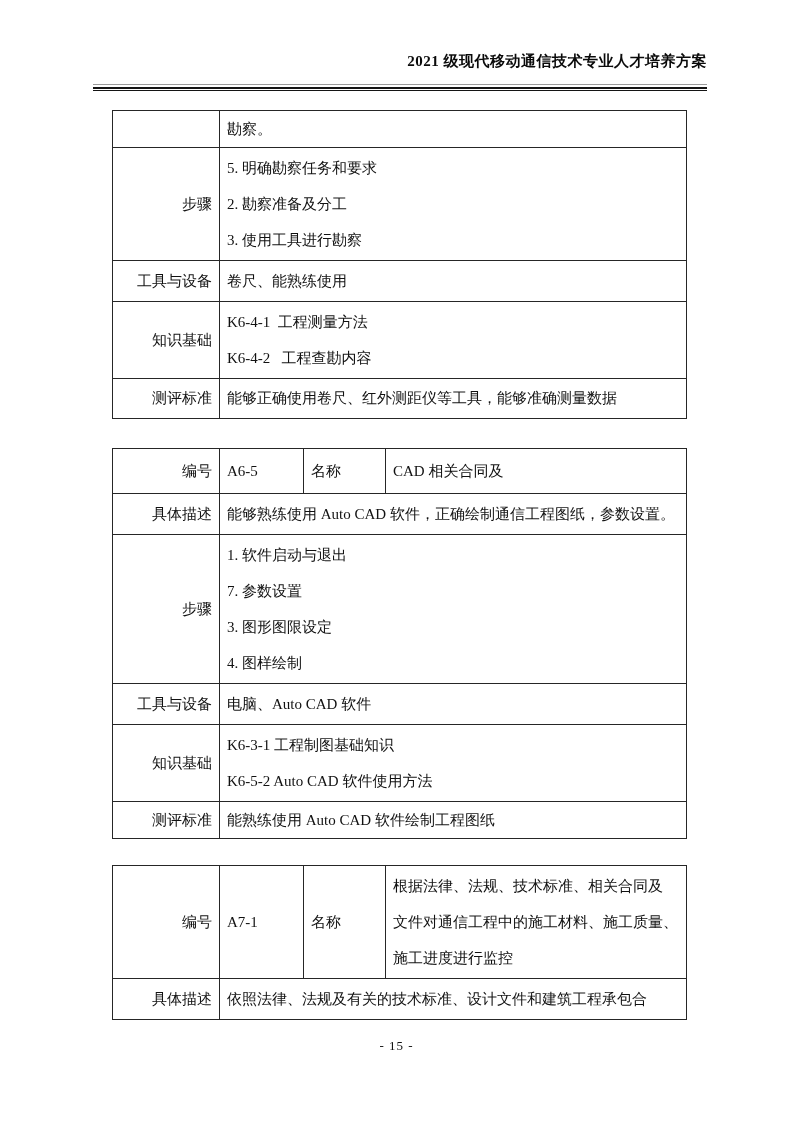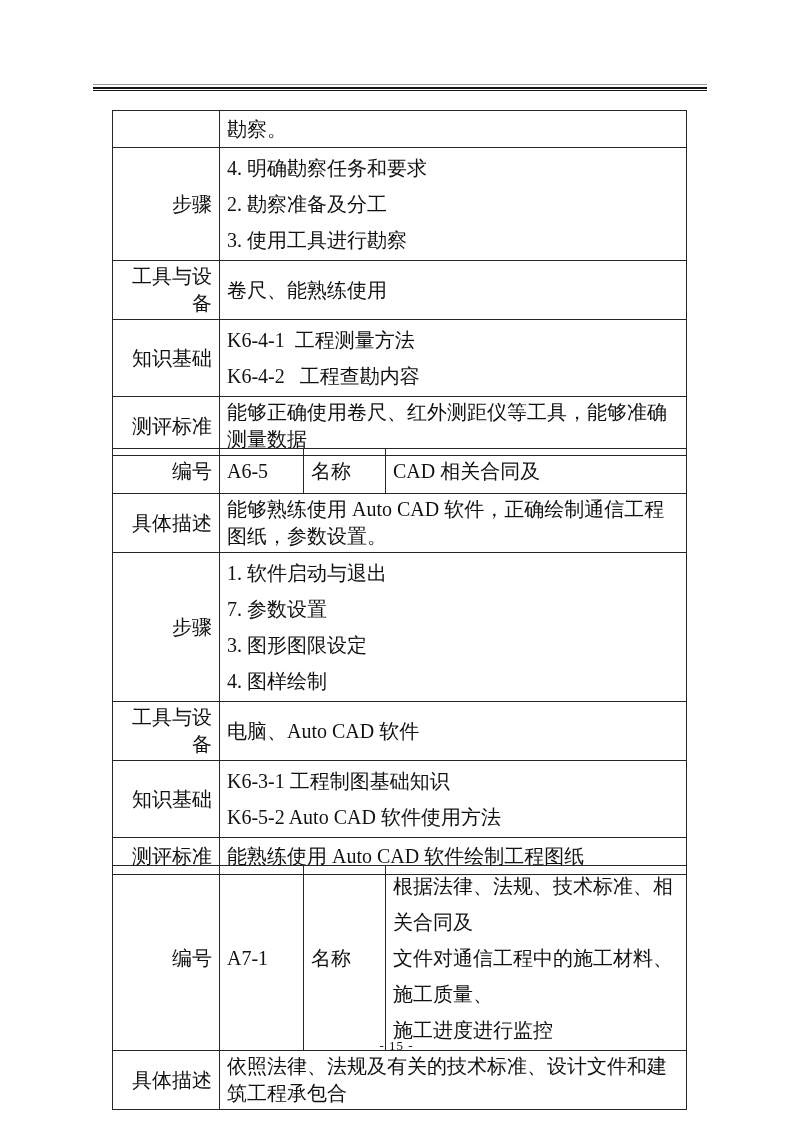--- a/index.html
+++ b/index.html
@@ -39,21 +39,21 @@
   
   table.doc-table {
     position: absolute;
     left: 112px;
     width: 574px;
     border-collapse: collapse;
     table-layout: fixed;
   }
   table.doc-table td {
     border: 1.5px solid #262626;
-    font-size: 20px;
+    font-size: 15px;
     color: #111;
     vertical-align: middle;
     padding: 2px 7px;
     overflow: hidden;
   }
   td.label-cell { text-align: right; padding: 2px 2px; }
   td.code-cell, td.namehdr-cell { padding: 2px 2px; }
   td.content-cell { text-align: left; }
   .cell-text { white-space: pre-wrap; }
   .cell-line { line-height: 36px; white-space: pre-wrap; }
@@ -71,38 +71,39 @@
     font-size: 13px;
     letter-spacing: 1px;
     color: #111;
   }
 </style>
 </head>
 <body>
 
 <div class="page">
 
+  <div class="header-title">2021 级现代移动通信技术专业人才培养方案</div>
   <div class="header-rule"></div>
 
   <table class="doc-table" id="table-1">
     <colgroup>
         <col style="width:107px">
         <col style="width:467px">
       </colgroup>
     <tbody>
         <tr style="height:37px">
       <td class="label-cell"></td>
       <td class="content-cell">
         <span class="cell-text">勘察。</span>
       </td>
     </tr>
     <tr style="height:109px">
       <td class="label-cell">步骤</td>
       <td class="content-cell">
-        <div class="cell-line">4. 明确勘察任务和要求</div>
+        <div class="cell-line">5. 明确勘察任务和要求</div>
         <div class="cell-line">2. 勘察准备及分工</div>
         <div class="cell-line">3. 使用工具进行勘察</div>
       </td>
     </tr>
     <tr style="height:41px">
       <td class="label-cell">工具与设备</td>
       <td class="content-cell">
         <span class="cell-text">卷尺、能熟练使用</span>
       </td>
     </tr>

